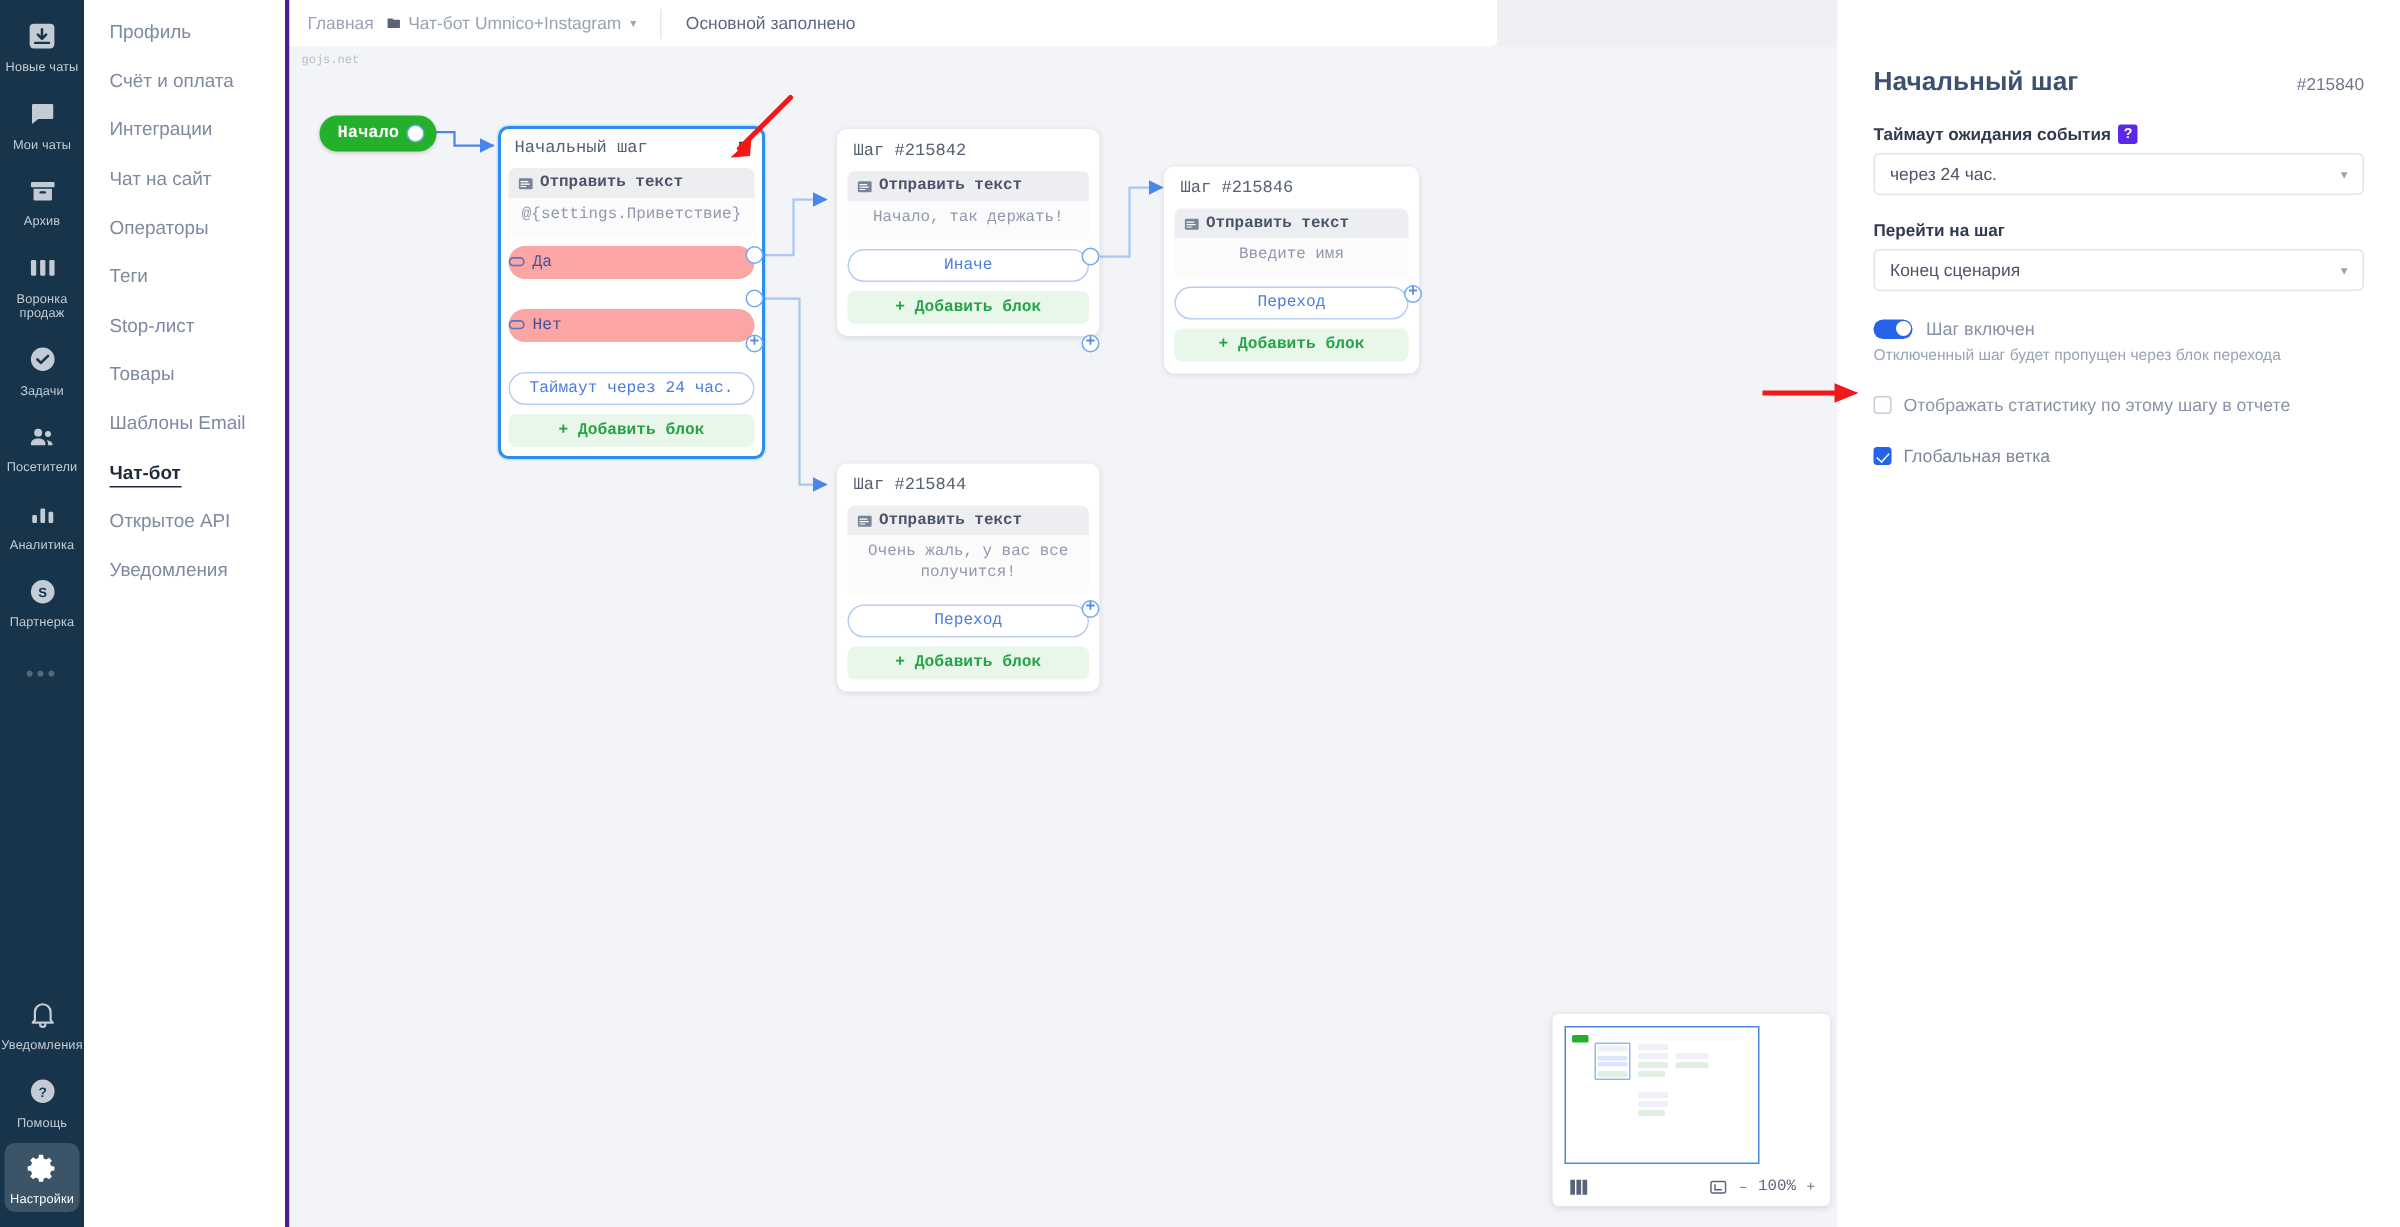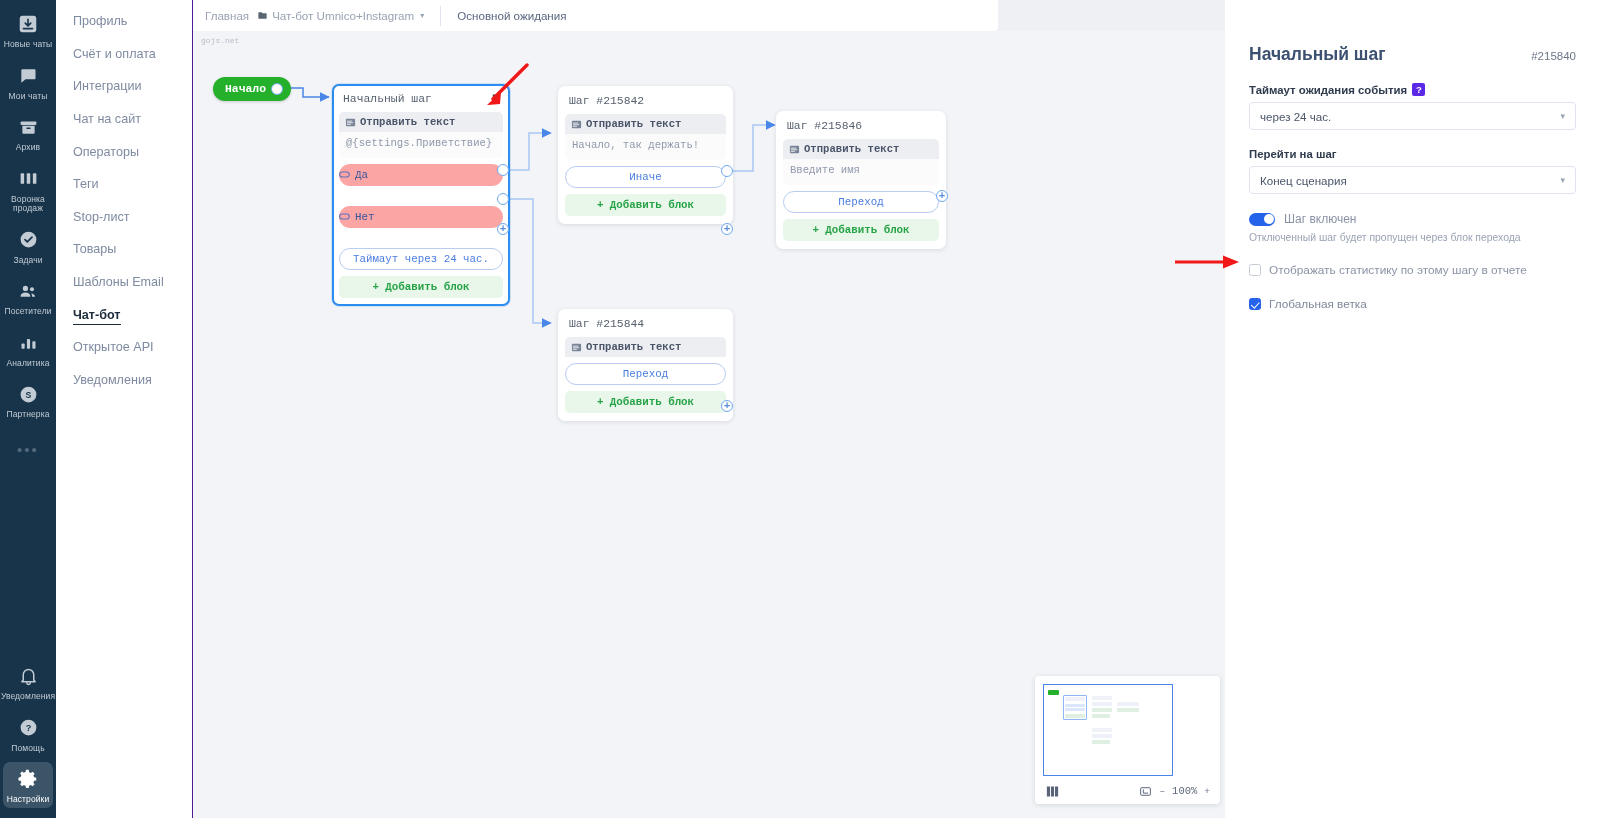--- a/index.html
+++ b/index.html
@@ -32,21 +32,21 @@
   .rail-lbl {
     font-size: 8.5px; color: #c3ccd4; margin-top: 3px; text-align: center; line-height: 1.12;
     letter-spacing: .1px;
   }
   .rail-dots { color:#53697b; font-size: 15px; letter-spacing:2px; margin: 16px 0 12px 0; line-height:1;}
   .rail-spacer { flex: 1; }
 
   
   #nav2 {
     position: absolute; left: 56px; top: 0; width: 137px; height: 818px;
-    background: #ffffff; border-right: 1px solid #4c1d95;
+    background: #ffffff; border-right: 3px solid #4c1d95;
     padding-top: 5px;
   }
   .nav2-item {
     font-size: 12.6px; color: #7e8aa0; padding: 9.3px 0 9.3px 17px; cursor: pointer;
     white-space: nowrap;
   }
   .nav2-item.active { color: #1d2b3a; font-weight: bold; }
   .nav2-item.active .nav2-label { border-bottom: 1.5px solid #1d2b3a; padding-bottom: 2px; }
 
   
@@ -116,21 +116,21 @@
   .node.selected {
     border: 2.3px solid #2d8cf0; padding: 5px 5px 6px 5px;
     box-shadow: 0 0 0 1px rgba(45,140,240,.18);
   }
   .node-title {
     font-size: 11.4px; color:#57616f; padding: 2px 2px 7px 4px; display:flex;
     align-items:center; justify-content:space-between;
   }
   .bookmark-ic { color:#3b4250; display:flex; }
 
-  .blk { border-radius:5px; margin-bottom: 6px; }
+  .blk { border-radius:5px; margin-bottom: 6px; text-align: center; }
   .blk-head {
     background:#eceef2; border-radius:5px 5px 0 0; padding:4px 6px;
     display:flex; align-items:center; gap:4px;
     font-size:10.6px; font-weight:bold; color:#4a5468;
   }
   .blk-head .hi { display:flex; color:#7a8498; }
   .blk-body {
     background:#fbfbfc; border-radius:0 0 5px 5px; padding:5px 7px 7px 7px;
     font-size:10.6px; color:#9099ab; line-height:1.32; min-height: 19px;
   }
@@ -388,21 +388,21 @@
       <span class="crumb crumb-folder">
         <span class="folder-ico">
           <svg width="11" height="11" viewBox="0 0 24 24" fill="currentColor">
               <path d="M3 6a1 1 0 011-1h6l2 2h8a1 1 0 011 1v10a1 1 0 01-1 1H4a1 1 0 01-1-1V6z"></path>
             </svg>
         </span>
         <span>Чат-бот Umnico+Instagram</span>
         <span class="crumb-caret">▾</span>
       </span>
       <span class="crumb-sep"></span>
-      <span class="crumb-active">Основной ожидания</span>
+      <span class="crumb-active">Основной заполнено</span>
     </div>
 
     <div id="searchcard">
       <span class="search-ph">Поиск</span>
       <span class="search-ic">
         <svg width="13" height="13" viewBox="0 0 24 24" fill="none" stroke="currentColor" stroke-width="2.2">
             <circle cx="10.5" cy="10.5" r="6.3"></circle>
             <path d="M15.2 15.2L21 21" stroke-linecap="round"></path>
           </svg>
       </span>
@@ -578,20 +578,21 @@
       <div class="blk">
         <div class="blk-head">
           <span class="hi">
             <svg width="11" height="11" viewBox="0 0 24 24" fill="currentColor">
                 <rect x="2" y="4" width="20" height="16" rx="2"></rect>
                 <path d="M5 9h10M5 12.5h12M5 16h7" stroke="#ffffff" stroke-width="1.7" stroke-linecap="round"></path>
               </svg>
           </span>
           <span>Отправить текст</span>
         </div>
+        <div class="blk-body" style="min-height:30px;">Очень жаль, у вас все получится!</div>
       </div>
 
       <div class="btn-outline">Переход</div>
       <div class="btn-add">+ Добавить блок</div>
     </div>
     <div class="port plus" style="left:528px; top:369px;"></div>
 
     <div id="minimap" style="left:842px; top:645px;">
       <div id="mmview">
         <div class="mm-start" style="left:4px; top:5px; width:11px; height:5px;"></div>

